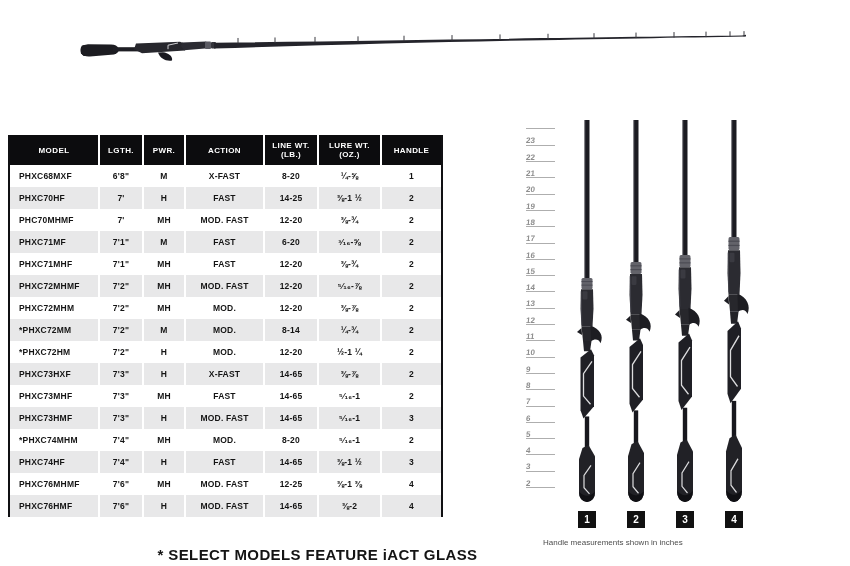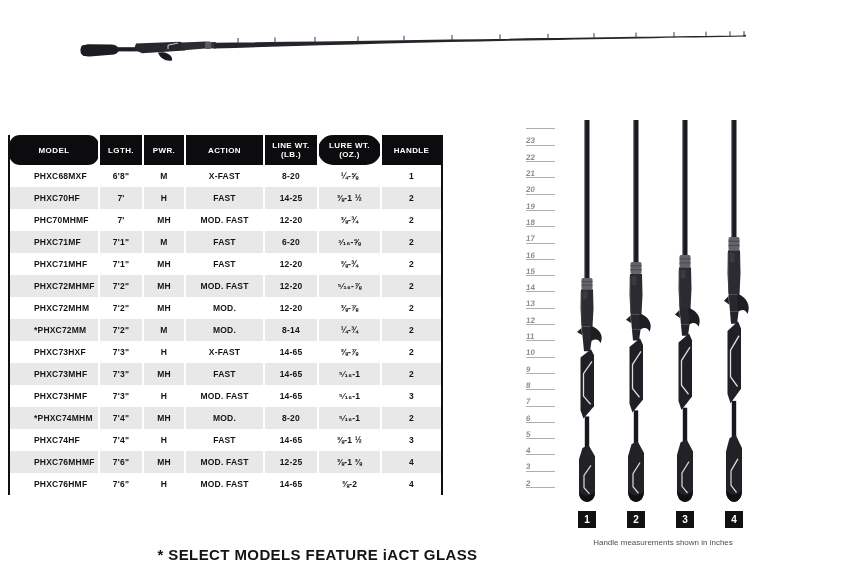--- a/index.html
+++ b/index.html
@@ -14,37 +14,37 @@
              border-left:2px solid #101013;border-right:2px solid #101013;}
   table.spec th{background:var(--table-header-bg,#0c0c0e);color:#fff;font-size:8px;font-weight:bold;
              height:30px;text-align:center;vertical-align:middle;white-space:pre-line;
              border-right:2px solid #fff;letter-spacing:.4px;padding:0 1px;}
   table.spec th:last-child{border-right:none;}
   table.spec td{font-size:8.5px;font-weight:bold;color:var(--table-text,#141414);height:22px;
              text-align:center;vertical-align:middle;border-right:2px solid #fff;
              letter-spacing:.2px;padding:0;background:#fff;}
   table.spec td:last-child{border-right:none;}
   table.spec tbody tr:nth-child(even) td{background:var(--table-row-alt,#e8e8e9);}
-  table.spec td.model{text-align:left;padding-left:24px;}
+  table.spec td.model{text-align:left;padding-left:9px;}
 
   .footnote{position:absolute;left:150px;top:546px;width:335px;text-align:center;
             font-size:15px;font-weight:bold;color:#141414;letter-spacing:.4px;}
 
   
   .ruler{position:absolute;left:526px;top:124px;width:40px;height:372px;overflow:hidden;}
   .rmark{position:absolute;left:0;width:29px;border-top:1px solid #aeaeae;}
   .rmark span{display:inline-block;font-size:8px;line-height:8px;color:var(--ruler-text,#8e8e8e);
               font-weight:bold;margin-top:1px;transform:skewX(-6deg);}
 
   
   .handles-svg{position:absolute;left:545px;top:120px;width:250px;height:400px;}
   .handle-badge{position:absolute;top:511px;width:18px;height:17px;background:var(--badge-bg,#111);
               color:#fff;font-size:10px;font-weight:bold;display:flex;align-items:center;
               justify-content:center;}
-  .caption{position:absolute;left:543px;top:538px;width:240px;text-align:center;
+  .caption{position:absolute;left:543px;top:538px;width:240px;
            font-size:8px;color:#4d4d4d;}
 </style>
 </head>
 <body>
 
 <div class="stage">
 
   <svg class="rod-svg" viewBox="0 0 850 110" xmlns="http://www.w3.org/2000/svg">
     <g>
       <ellipse cx="84.5" cy="50.5" rx="3.2" ry="5.6" fill="#0f0f13"></ellipse>
@@ -72,27 +72,27 @@
         <line x1="674" x2="674" y1="32.07443609022556" y2="37.57443609022556"></line>
         <line x1="706" x2="706" y1="31.641353383458643" y2="37.14135338345864"></line>
         <line x1="730" x2="730" y1="31.316541353383457" y2="36.81654135338346"></line>
         <line x1="744" x2="744" y1="31.12706766917293" y2="36.62706766917293"></line>
       </g>
   </svg>
 
   <table class="spec">
     <thead>
         <tr>
-          <th style="width: 86px; border-radius: 11px;">MODEL</th>
+          <th style="width: 86px;">MODEL</th>
           <th style="width: 40px;">LGTH.</th>
           <th style="width: 38px;">PWR.</th>
           <th style="width: 75px; margin-top: 48px;">ACTION</th>
           <th style="width: 50px;">LINE WT.
 (LB.)</th>
-          <th style="width: 59px; border-radius: 15px;">LURE WT.
+          <th style="width: 59px;">LURE WT.
 (OZ.)</th>
           <th style="width: 57px;">HANDLE</th>
         </tr>
       </thead>
     <tbody>
         <tr>
           <td class="model">PHXC68MXF</td>
           <td>6'8"</td>
           <td>M</td>
           <td>X-FAST</td>
@@ -154,20 +154,29 @@
           <td>⅜-⅞</td>
           <td>2</td>
         </tr>
         <tr>
           <td class="model">*PHXC72MM</td>
           <td>7'2"</td>
           <td>M</td>
           <td>MOD.</td>
           <td>8-14</td>
           <td>¼-¾</td>
+          <td>2</td>
+        </tr>
+        <tr>
+          <td class="model">*PHXC72HM</td>
+          <td>7'2"</td>
+          <td>H</td>
+          <td>MOD.</td>
+          <td>12-20</td>
+          <td>½-1 ¼</td>
           <td>2</td>
         </tr>
         <tr>
           <td class="model">PHXC73HXF</td>
           <td>7'3"</td>
           <td>H</td>
           <td>X-FAST</td>
           <td>14-65</td>
           <td>⅜-⅞</td>
           <td>2</td>

